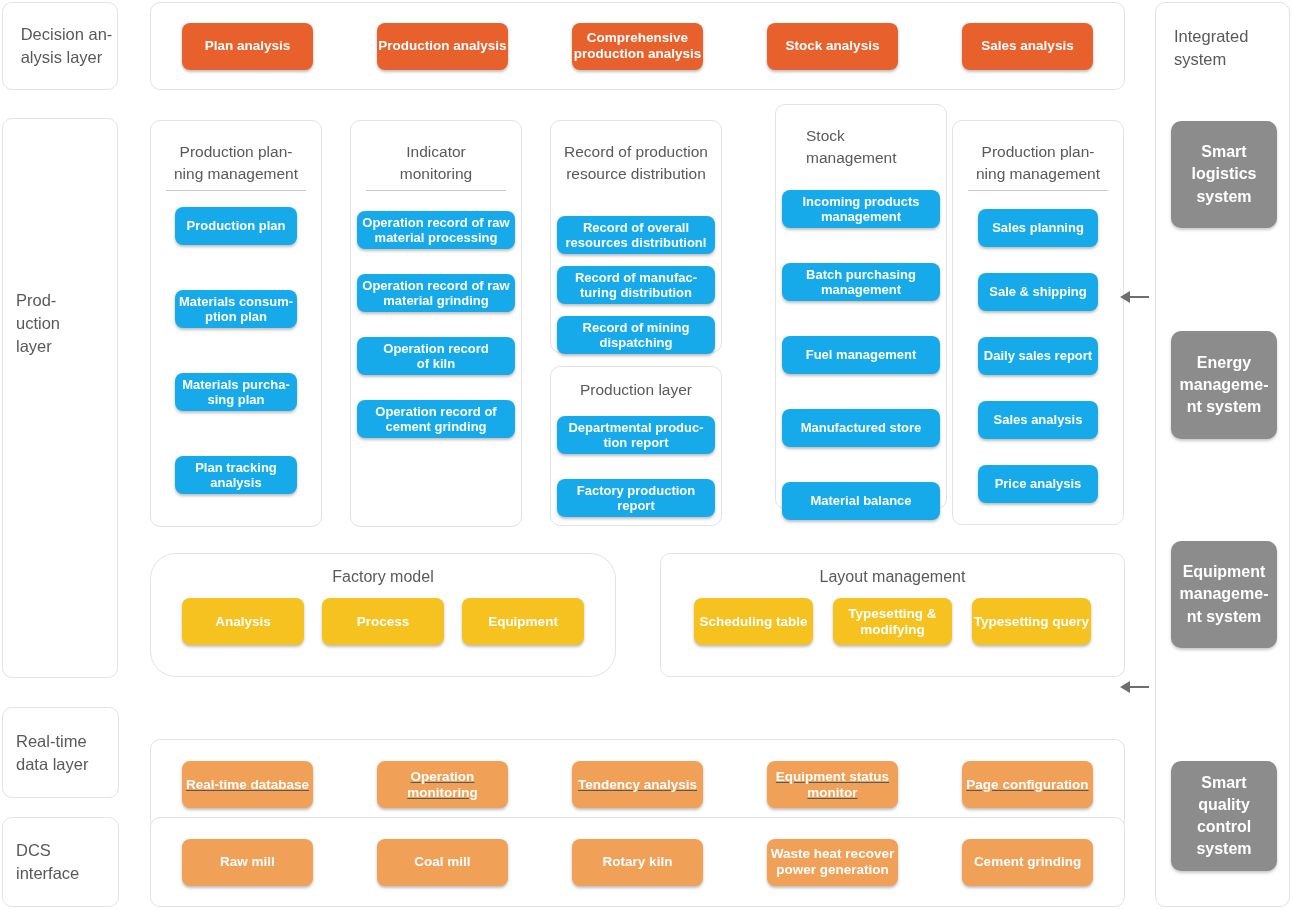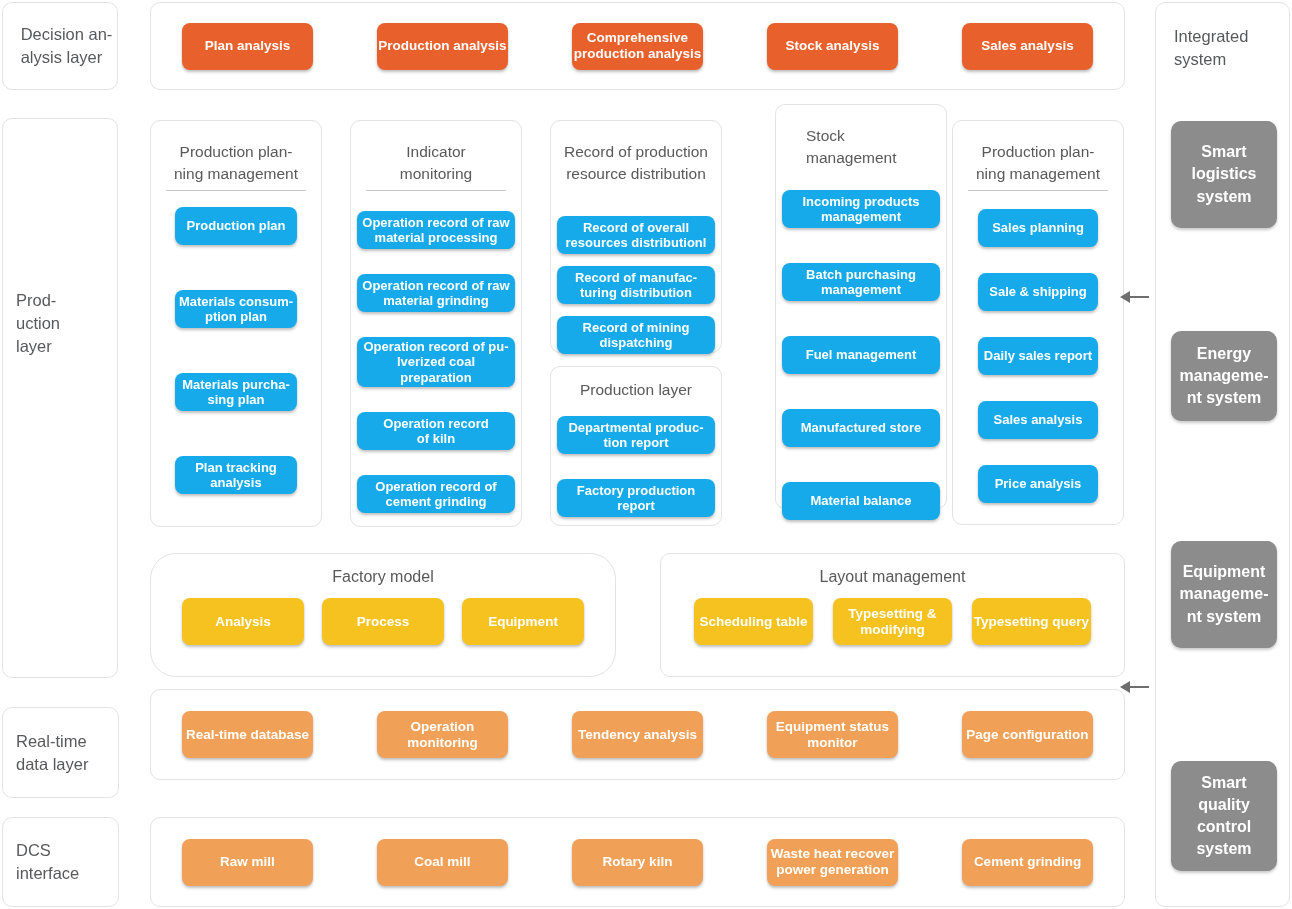--- a/index.html
+++ b/index.html
@@ -129,22 +129,20 @@
 
   <div class="panel col c2" style="left:350px; top:120px; width:172px; height:407px;">
     <div class="col-title" data-bind="production_columns.1.title">Indicator
 monitoring</div>
     <div class="title-rule"></div>
     <div class="btn-list">
       <div class="btn btn-module" data-bind="production_columns.1.buttons.0">Operation record of raw
 material processing</div>
       <div class="btn btn-module" data-bind="production_columns.1.buttons.1">Operation record of raw
 material grinding</div>
-      <div class="btn btn-module" data-bind="production_columns.1.buttons.2">Operation record of pu-
-lverized coal preparation</div>
       <div class="btn btn-module" data-bind="production_columns.1.buttons.3">Operation record
 of kiln</div>
       <div class="btn btn-module" data-bind="production_columns.1.buttons.4">Operation record of
 cement grinding</div>
     </div>
   </div>
 
   <div class="panel col c3" style="left:550px; top:120px; width:172px; height:233px;">
     <div class="col-title" data-bind="production_columns.2.title">Record of production
 resource distribution</div>
@@ -209,21 +207,21 @@
   <div class="panel model-panel" style="left:660px; top:553px; width:465px; height:124px;">
     <div class="model-title" data-bind="layout_management.title">Layout management</div>
     <div class="model-row layout-row">
       <div class="btn btn-model" data-bind="layout_management.buttons.0">Scheduling table</div>
       <div class="btn btn-model" data-bind="layout_management.buttons.1">Typesetting &amp;
 modifying</div>
       <div class="btn btn-model" data-bind="layout_management.buttons.2">Typesetting query</div>
     </div>
   </div>
 
-  <div class="panel row5" style="left:150px; top:689px; width:975px; height:91px;">
+  <div class="panel row5" style="left:150px; top:739px; width:975px; height:91px;text-decoration:underline;">
     <div class="btn btn-realtime" data-bind="realtime_row.buttons.0">Real-time database</div>
     <div class="btn btn-realtime" data-bind="realtime_row.buttons.1">Operation monitoring</div>
     <div class="btn btn-realtime" data-bind="realtime_row.buttons.2">Tendency analysis</div>
     <div class="btn btn-realtime" data-bind="realtime_row.buttons.3">Equipment status
 monitor</div>
     <div class="btn btn-realtime" data-bind="realtime_row.buttons.4">Page configuration</div>
   </div>
 
   <div class="panel row5" style="left:150px; top:817px; width:975px; height:90px;">
     <div class="btn btn-realtime" data-bind="dcs_row.buttons.0">Raw mill</div>
@@ -233,21 +231,21 @@
 power generation</div>
     <div class="btn btn-realtime" data-bind="dcs_row.buttons.4">Cement grinding</div>
   </div>
 
   <div class="panel" style="left:1155px; top:2px; width:135px; height:905px;">
     <div class="int-title rail-label" data-bind="integrated_system.title">Integrated
 system</div>
     <div class="sys-box" style="position:absolute; left:15px; top:118px; width:106px; height:107px;" data-bind="integrated_system.systems.0">Smart
 logistics
 system</div>
-    <div class="sys-box" style="position:absolute; left:15px; top:328px; width:106px; height:90px;" data-bind="integrated_system.systems.1">Energy
+    <div class="sys-box" style="position:absolute; left:15px; top:328px; width:106px; height:108px;" data-bind="integrated_system.systems.1">Energy
 manageme-
 nt system</div>
     <div class="sys-box" style="position:absolute; left:15px; top:538px; width:106px; height:107px;" data-bind="integrated_system.systems.2">Equipment
 manageme-
 nt system</div>
     <div class="sys-box" style="position:absolute; left:15px; top:758px; width:106px; height:110px;" data-bind="integrated_system.systems.3">Smart
 quality
 control
 system</div>
   </div>

